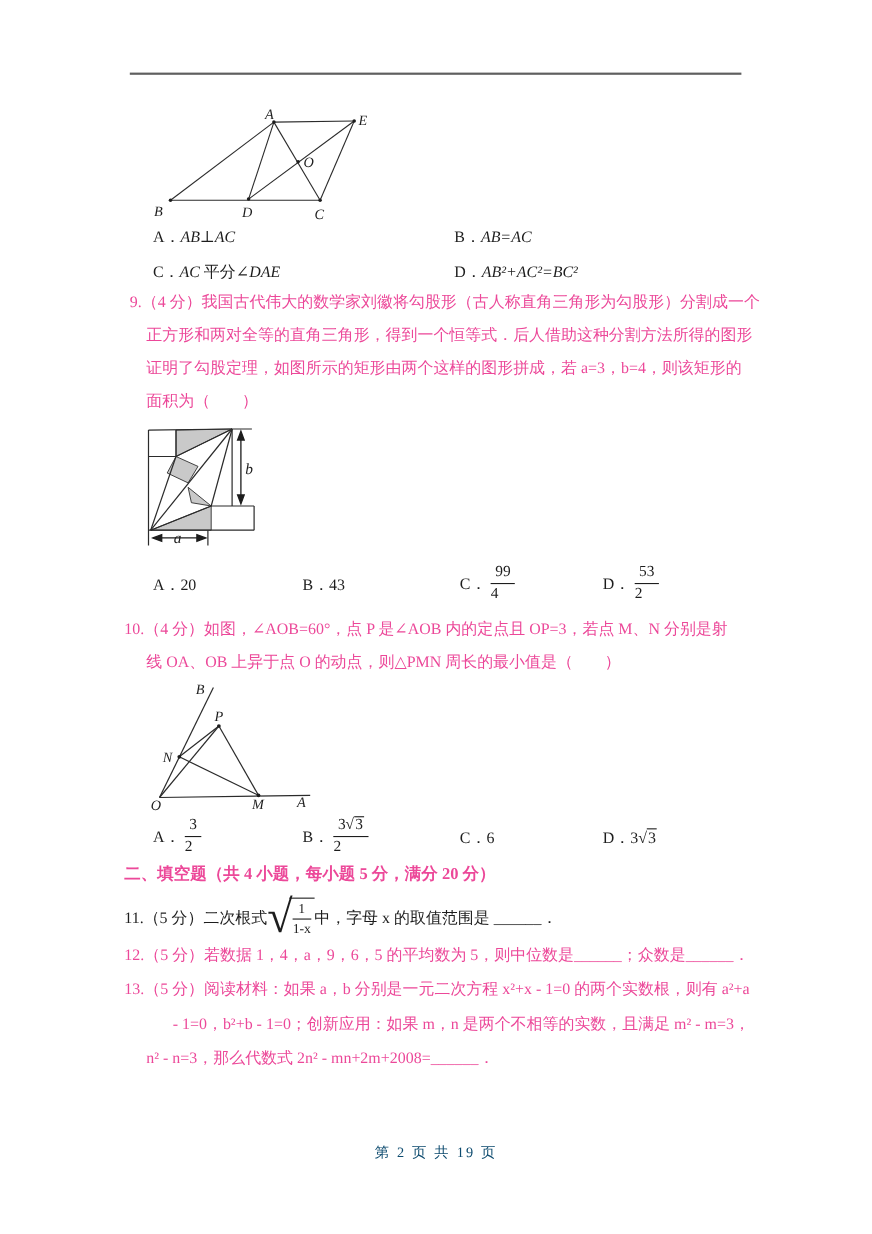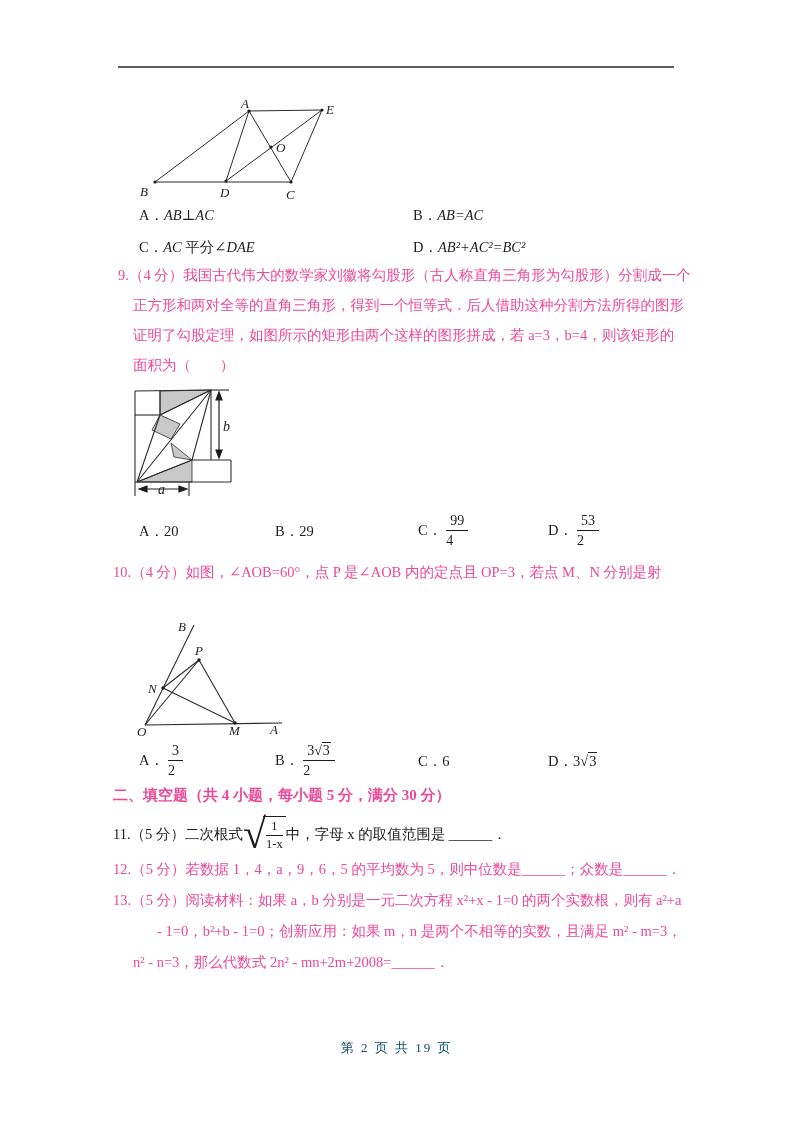--- a/index.html
+++ b/index.html
@@ -108,37 +108,38 @@
       <polygon points="14,106 22,103 22,109"></polygon>
       <polygon points="62,106 54,103 54,109"></polygon>
     </g>
     <g font-size="14">
       <text x="98" y="48">b</text>
       <text x="33" y="111">a</text>
     </g>
   </svg>
 
   <div class="opt" style="left:139px;top:522px;"><span>A．</span><span>20</span></div>
-  <div class="opt" style="left:275px;top:522px;"><span>B．</span><span>29</span></div>
+  <div class="opt" style="left:275px;top:522px;"><span>B．</span><span>43</span></div>
   <div class="optflex" style="left:418px;top:508px;">
       <span>C．</span>
       <span class="frac">
         <span class="num">99</span>
         <span class="den">4</span>
       </span>
     </div>
   <div class="optflex" style="left:548px;top:508px;">
       <span>D．</span>
       <span class="frac">
         <span class="num">53</span>
         <span class="den">2</span>
       </span>
     </div>
 
   <div class="line" style="left:113px;top:562px;">10.（4 分）如图，∠AOB=60°，点 P 是∠AOB 内的定点且 OP=3，若点 M、N 分别是射</div>
+  <div class="line" style="left:133px;top:592px;">线 OA、OB 上异于点 O 的动点，则△PMN 周长的最小值是（　　）</div>
 
   <svg class="abs" style="left:130px;top:616px;" width="160" height="122" viewBox="0 0 160 122">
     <g stroke="#2b2b2b" stroke-width="1.1" fill="none">
       <line x1="15" y1="109" x2="64" y2="9"></line>
       <line x1="15" y1="109" x2="152" y2="107"></line>
       <line x1="15" y1="109" x2="69" y2="44"></line>
       <line x1="33" y1="72" x2="69" y2="44"></line>
       <line x1="69" y1="44" x2="105" y2="107"></line>
       <line x1="33" y1="72" x2="105" y2="107"></line>
     </g>
@@ -167,21 +168,21 @@
   <div class="optflex" style="left:275px;top:738px;">
       <span>B．</span>
       <span class="frac">
         <span class="num"><span>3</span><span class="sq">√<span class="ov">3</span></span></span>
         <span class="den">2</span>
       </span>
     </div>
   <div class="opt" style="left:418px;top:752px;"><span>C．</span><span>6</span></div>
   <div class="opt" style="left:548px;top:752px;"><span>D．</span><span>3</span><span class="sq">√<span class="ov">3</span></span></div>
 
-  <div class="line bold" style="left:113px;top:785px;font-size:15px;">二、填空题（共 4 小题，每小题 5 分，满分 30 分）</div>
+  <div class="line bold" style="left:113px;top:785px;font-size:15px;">二、填空题（共 4 小题，每小题 5 分，满分 20 分）</div>
 
   <div class="q11row" style="left:113px;top:810px;height:48px;">
     <span>11.（5 分）二次根式</span>
     <span class="rsign">√</span>
     <span class="rbody"><span class="frac2"><span class="n2">1</span><span class="d2">1-x</span></span></span>
     <span>中，字母 x 的取值范围是 ______．</span>
   </div>
 
   <div class="line" style="left:113px;top:859px;">12.（5 分）若数据 1，4，a，9，6，5 的平均数为 5，则中位数是______；众数是______．</div>
 

